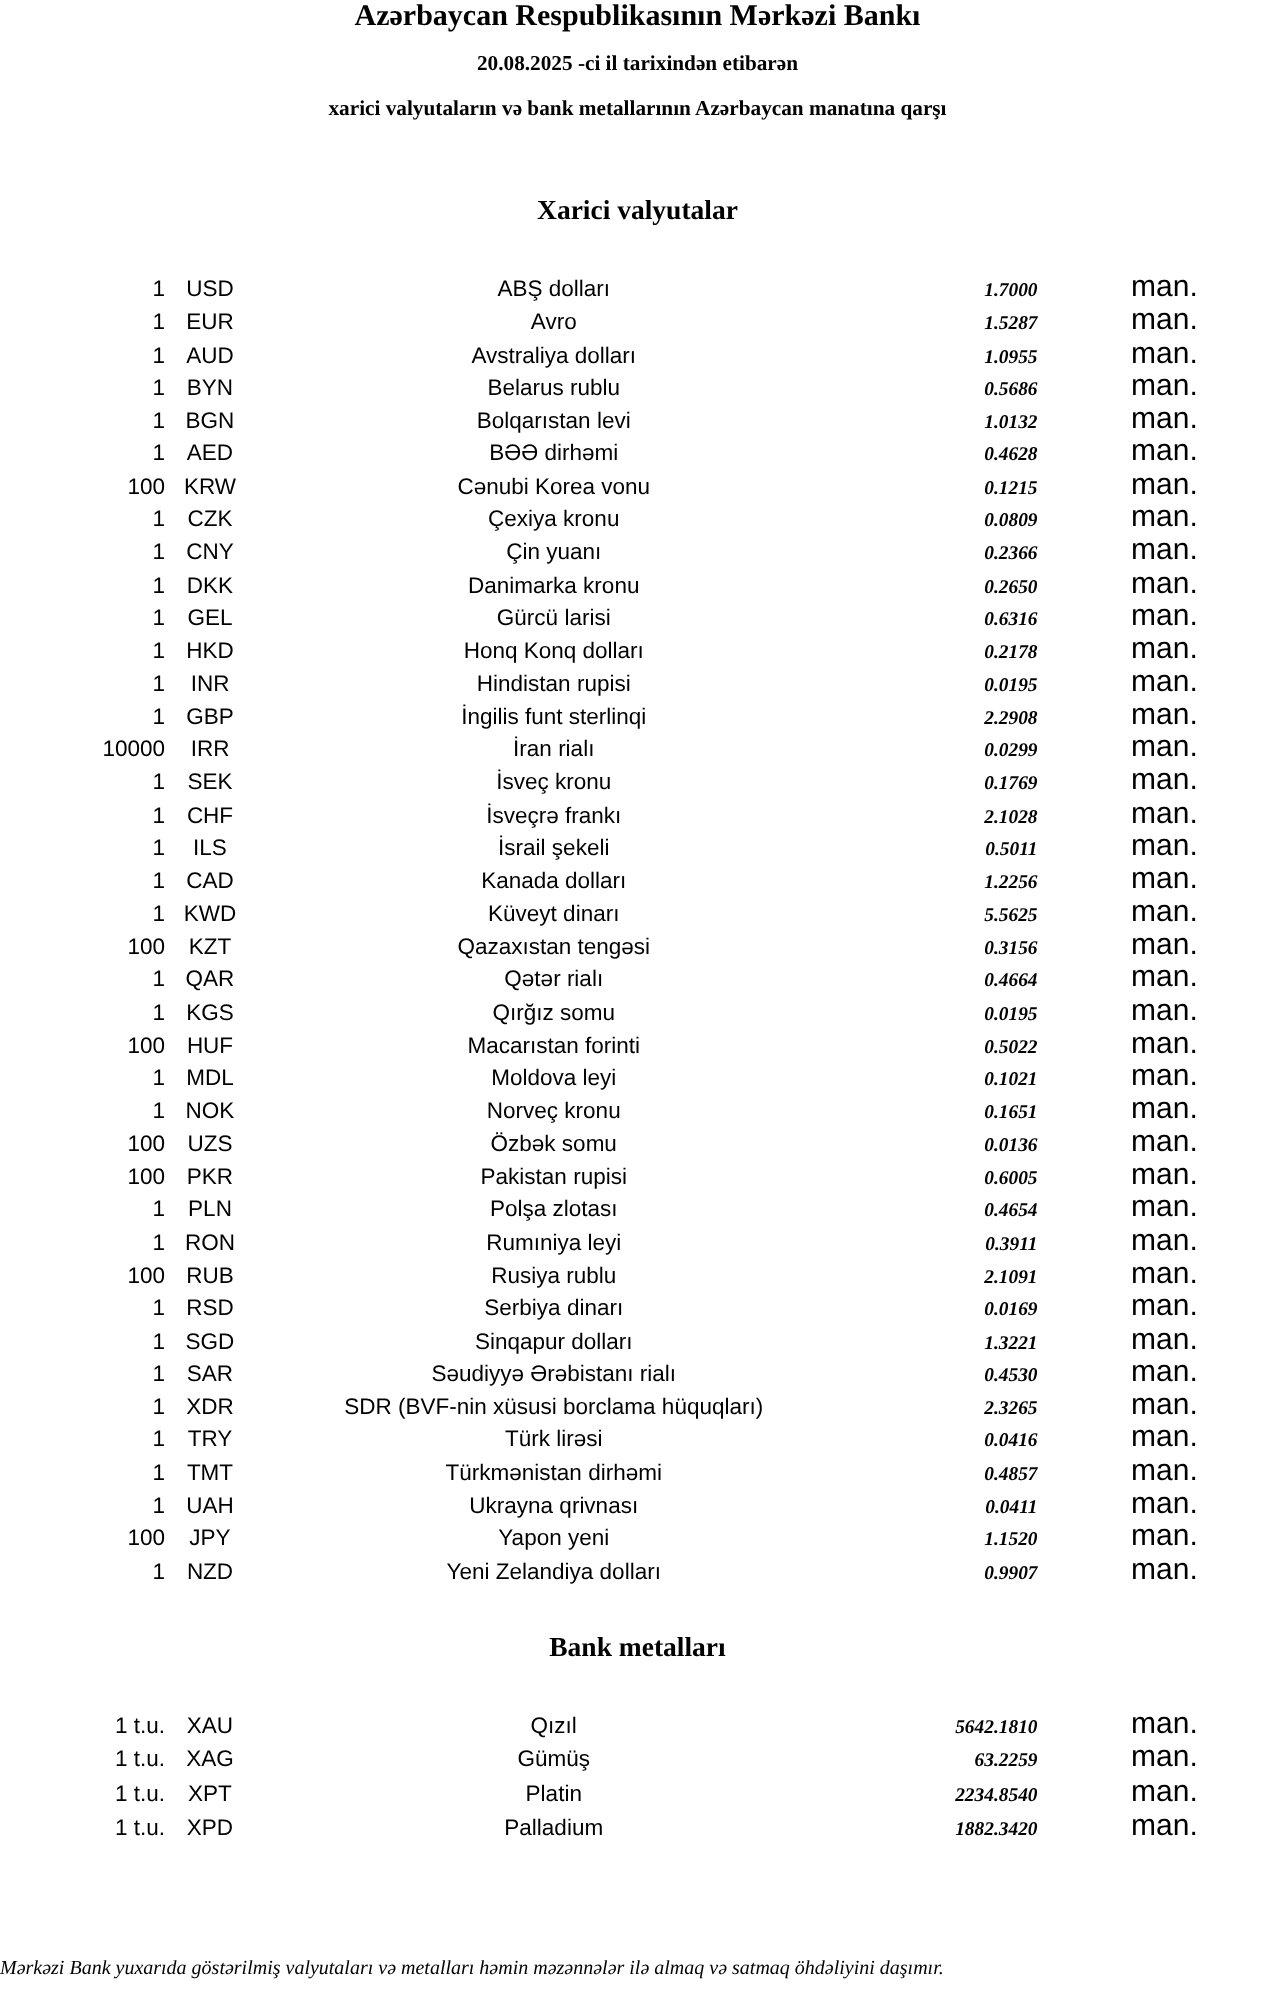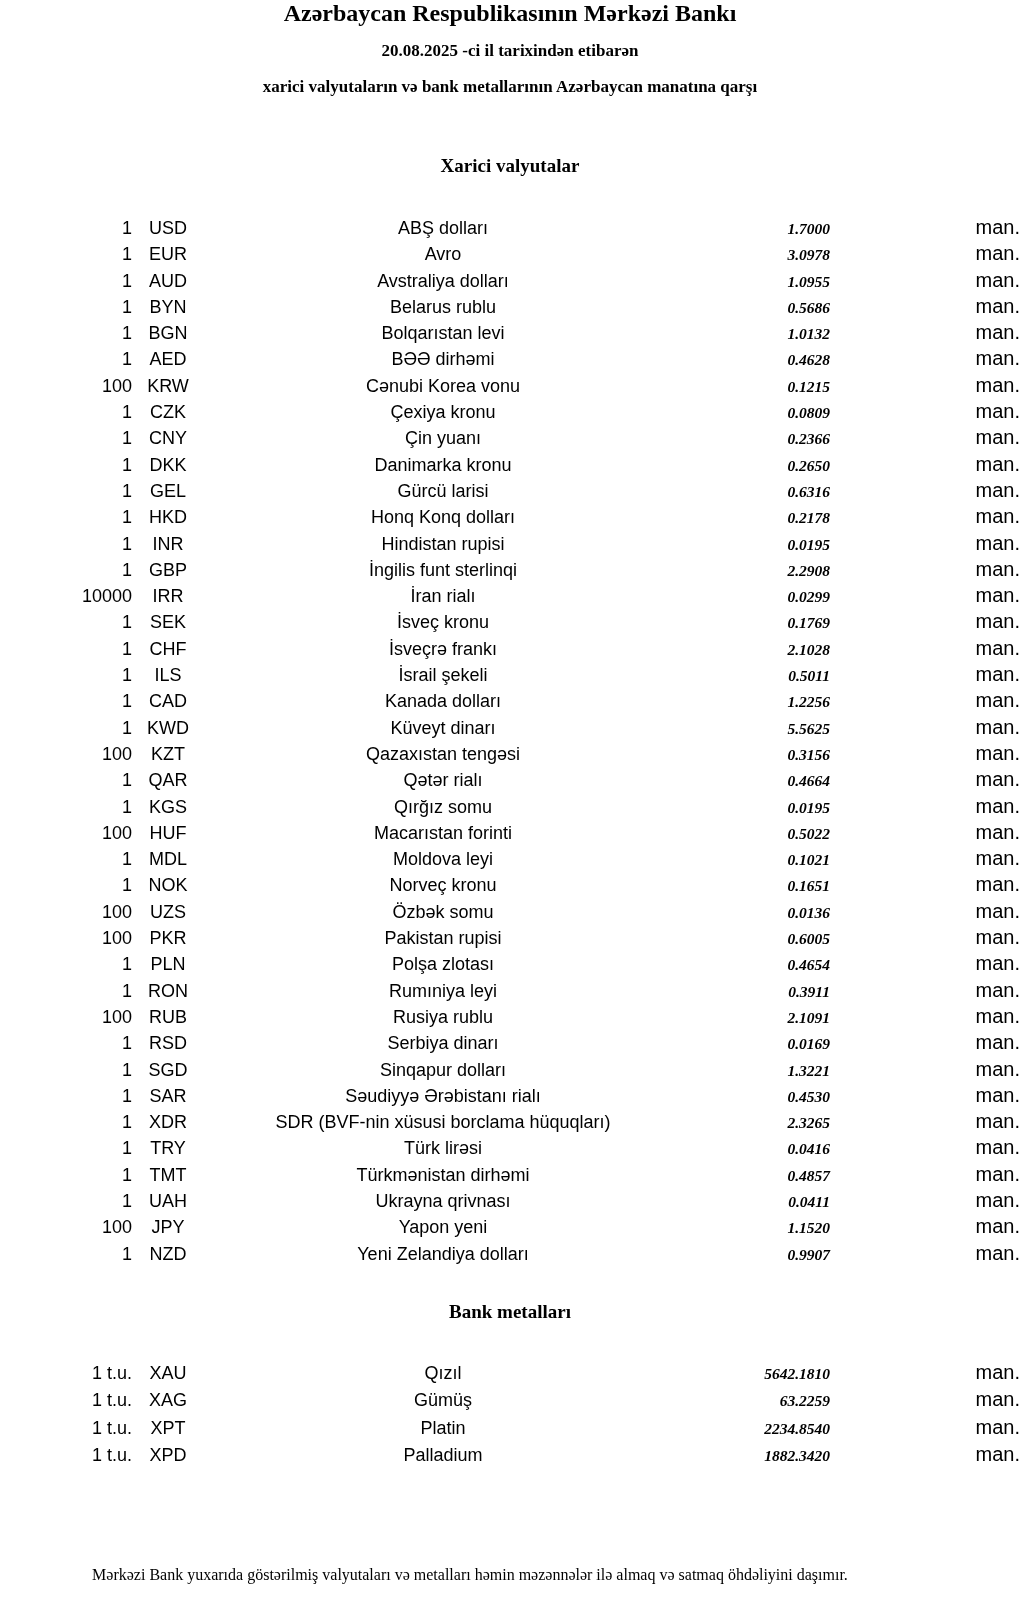--- a/index.html
+++ b/index.html
@@ -25,21 +25,21 @@
   }
   .doc-subtitle {
     font-family: "Liberation Serif", serif;
     font-weight: bold;
     font-size: 17px;
     margin: 0 0 16px 0;
   }
   .section-heading {
     font-family: "Liberation Serif", serif;
     font-weight: bold;
-    font-size: 19px;
+    font-size: 22px;
     text-align: center;
     margin: 0 0 10px 0;
   }
   .currency-heading {
     margin-top: 58px;
   }
   .metals-heading {
     margin-top: 62px;
     margin-bottom: 8px;
   }
@@ -74,31 +74,32 @@
   }
   .rate-row .rate {
     text-align: right;
     font-family: "Liberation Serif", serif;
     font-weight: bold;
     font-style: italic;
     font-size: 15.5px;
     margin-top: 29px;
   }
   .rate-row .unit {
-    text-align: right;
+    text-align: center;
     padding-left: 13px;
-    font-size: 20px;
+    font-size: 24px;
   }
   .doc-footer {
     position: absolute;
     left: 0;
     bottom: 28px;
     width: 940px;
-    text-align: center;
+    text-align: left;
     font-family: "Liberation Serif", serif;
+    font-style: italic;
     font-size: 16px;
   }
 </style>
 </head>
 <body>
 
 <div class="doc-header">
   <h1 class="doc-title">Azərbaycan Respublikasının Mərkəzi Bankı</h1>
   <div class="doc-subtitle">20.08.2025 -ci il tarixindən etibarən</div>
   <div class="doc-subtitle">xarici valyutaların və bank metallarının Azərbaycan manatına qarşı</div>
@@ -111,21 +112,21 @@
       <span class="qty">1</span>
       <span class="code">USD</span>
       <span class="name">ABŞ dolları</span>
       <span class="rate">1.7000</span>
       <span class="unit">man.</span>
     </div>
     <div class="rate-row">
       <span class="qty">1</span>
       <span class="code">EUR</span>
       <span class="name">Avro</span>
-      <span class="rate">3.0978</span>
+      <span class="rate">1.5287</span>
       <span class="unit">man.</span>
     </div>
     <div class="rate-row">
       <span class="qty">1</span>
       <span class="code">AUD</span>
       <span class="name">Avstraliya dolları</span>
       <span class="rate">1.0955</span>
       <span class="unit">man.</span>
     </div>
     <div class="rate-row">

